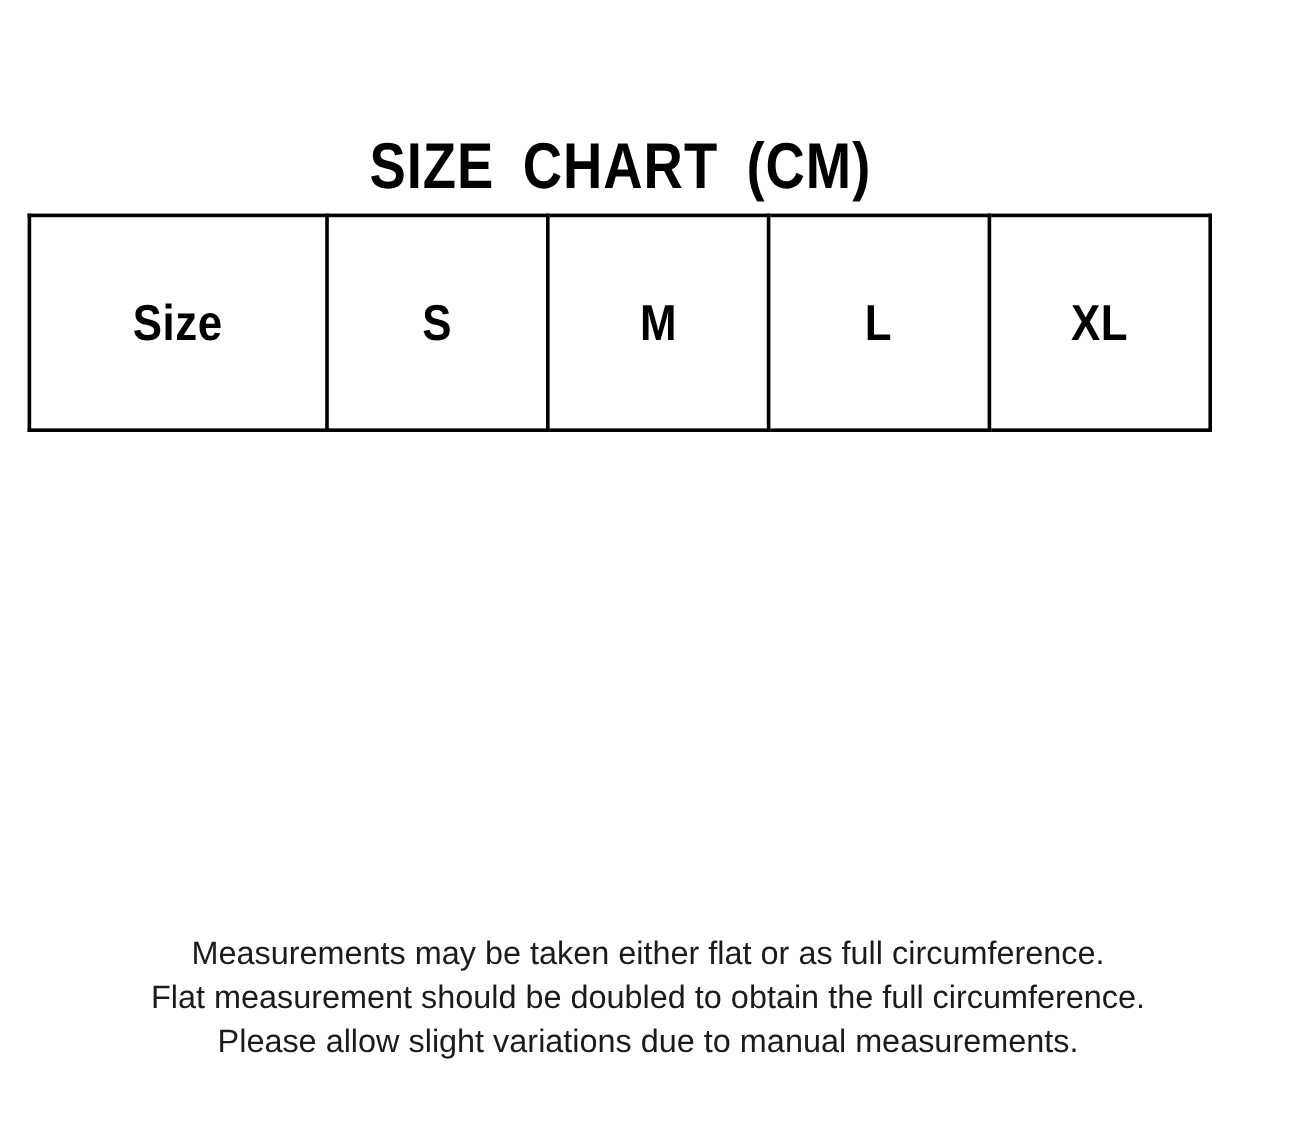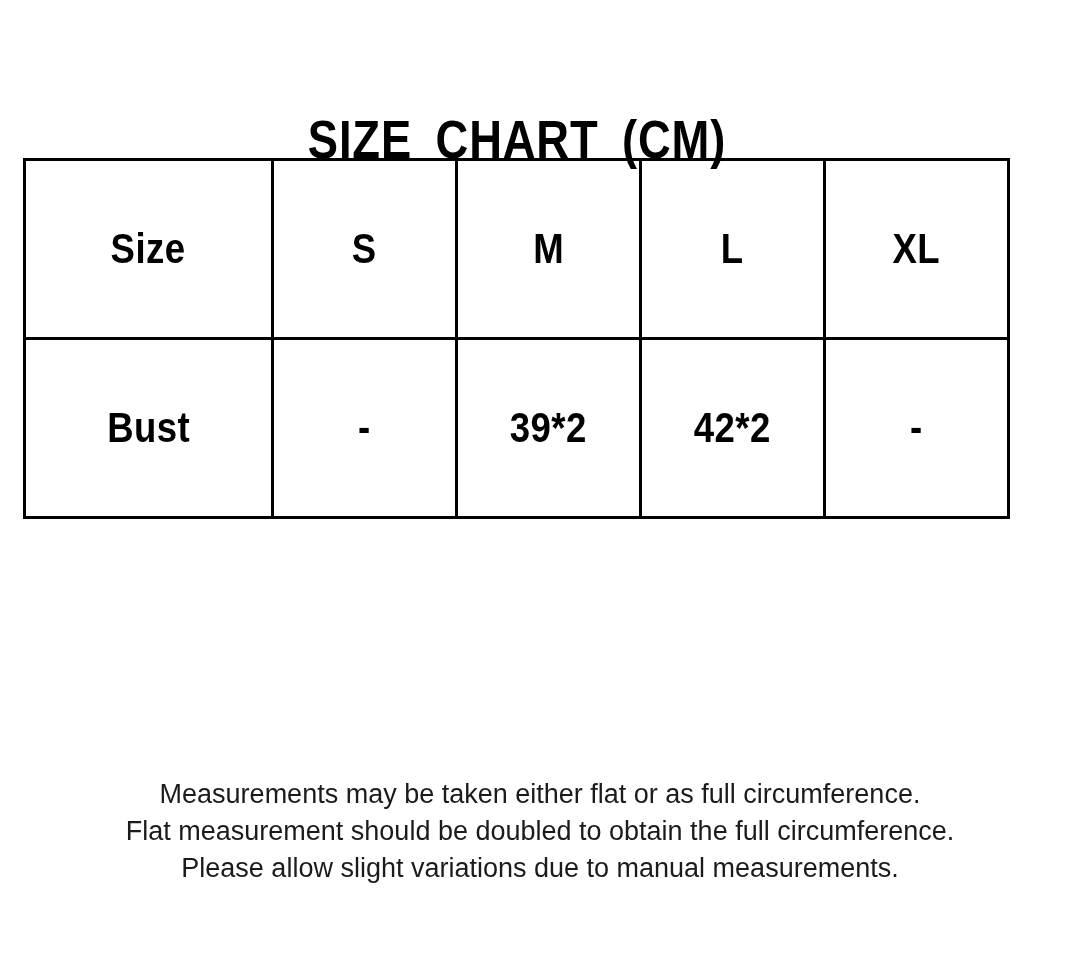--- a/index.html
+++ b/index.html
@@ -34,21 +34,21 @@
   }
   .title-text {
     display: inline-block;
     transform: scaleX(0.84);
     transform-origin: 50% 50%;
     word-spacing: 12px;
     letter-spacing: 1px;
   }
   .size-table {
     position: absolute;
-    top: 158px;
+    top: 178px;
     left: 23px;
     width: 987px;
     border-collapse: collapse;
     table-layout: fixed;
     padding-left: 28px;
   }
   .size-table col.c0 { width: 25.2%; }
   .size-table col.c1 { width: 18.7%; }
   .size-table col.c2 { width: 18.7%; }
   .size-table col.c3 { width: 18.7%; }
@@ -114,37 +114,20 @@
         </th>
         <th>
           <span class="ct">L</span>
         </th>
         <th>
           <span class="ct">XL</span>
         </th>
       </tr>
 
 
-      <tr>
-        <td>
-          <span class="ct">Bust</span>
-        </td>
-        <td>
-          <span class="ct">-</span>
-        </td>
-        <td>
-          <span class="ct">39*2</span>
-        </td>
-        <td>
-          <span class="ct">42*2</span>
-        </td>
-        <td>
-          <span class="ct">-</span>
-        </td>
-      </tr>
     </tbody>
   </table>
 
   <div class="notes">
     <p class="note-line">Measurements may be taken either flat or as full circumference.</p>
     <p class="note-line">Flat measurement should be doubled to obtain the full circumference.</p>
     <p class="note-line">Please allow slight variations due to manual measurements.</p>
   </div>
 
 </div>

